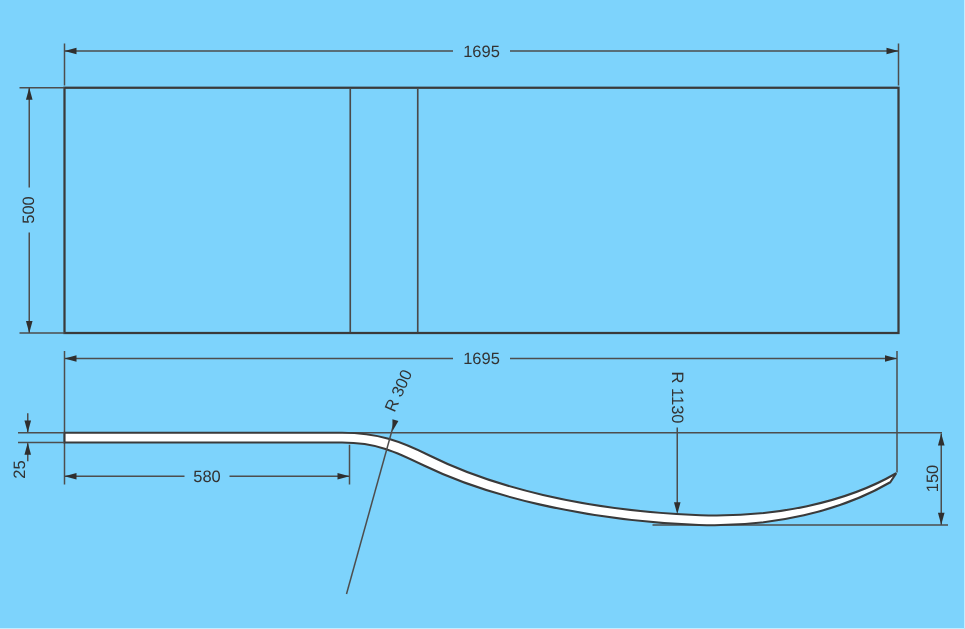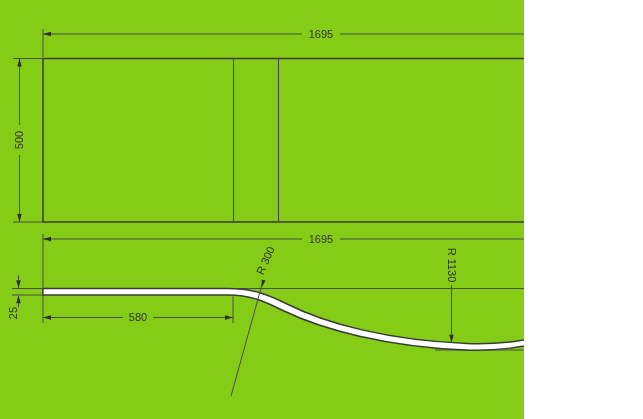--- a/index.html
+++ b/index.html
@@ -1,19 +1,19 @@
 <!DOCTYPE html>
 <html><head>
 <meta charset="utf-8">
 <style>
   html,body{margin:0;padding:0;background:#ffffff;}
   .frame{
     position:relative;
-    width:524px;height:419px;
-    background:#84cc16;
+    width:643px;height:419px;
+    background:#7dd3fc;
     overflow:hidden;
     font-family:"Liberation Sans",sans-serif;
   }
   svg{display:block;}
   .outline{stroke:#3a3a3a;stroke-width:1.5;fill:none;}
   .outline-fill{stroke:#3a3a3a;stroke-width:1.4;fill:#ffffff;}
   .seam{stroke:#4a4a4a;stroke-width:1.1;fill:none;}
   .dim{stroke:#4d4d4d;stroke-width:1;fill:none;}
   .arrow{fill:#2f2f2f;stroke:none;}
   .dim-text{

